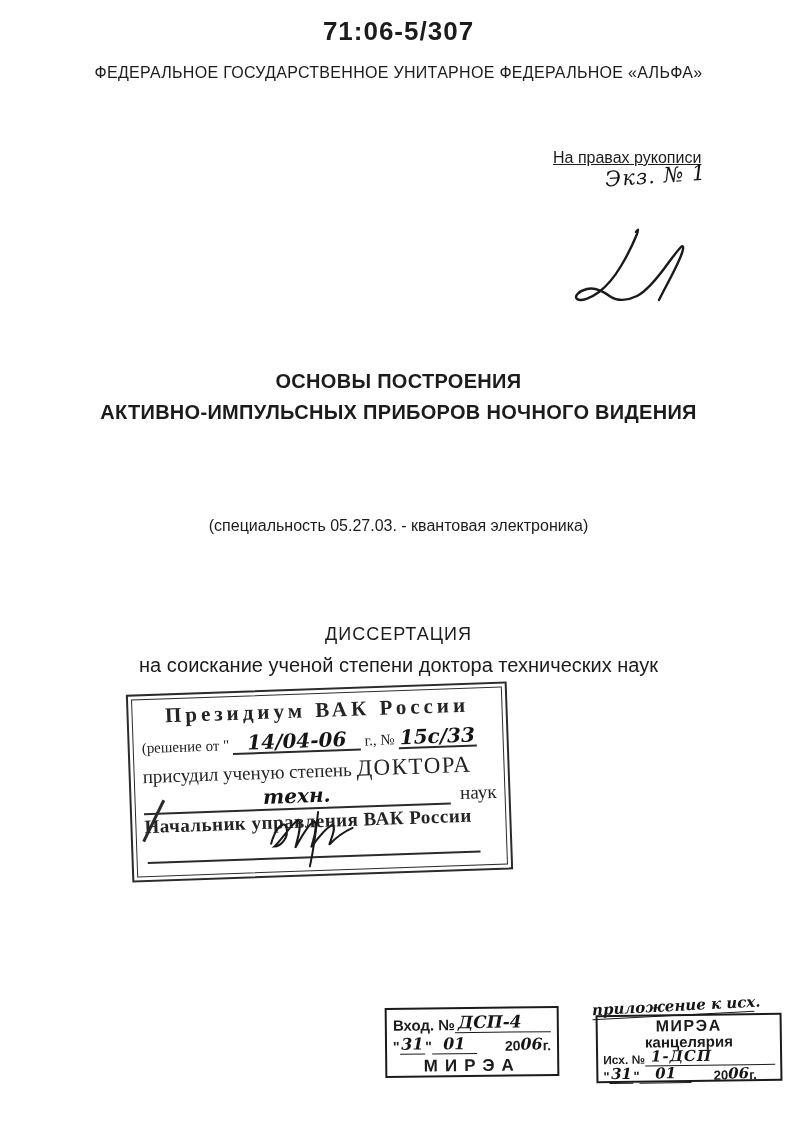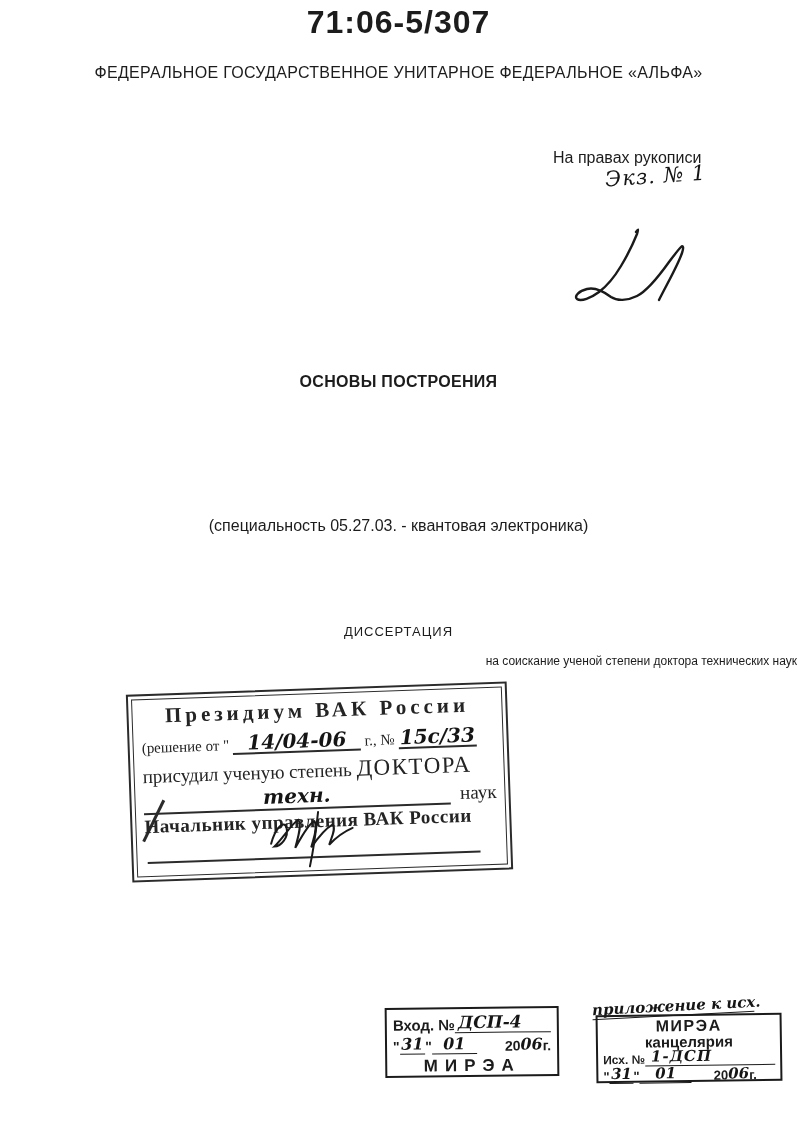--- a/index.html
+++ b/index.html
@@ -8,35 +8,35 @@
     position: relative;
     width: 797px;
     height: 1121px;
     background: #fff;
     font-family: "Liberation Sans", sans-serif;
     color: #1c1c1c;
     overflow: hidden;
   }
   .centered { position: absolute; left: 0; width: 100%; text-align: center; }
 
-  .catalog-number { top: 4px; font-size: 32px; font-weight: bold; letter-spacing: 1px; }
+  .catalog-number { top: 16px; font-size: 26px; font-weight: bold; letter-spacing: 1px; }
   .org-line { top: 64px; font-size: 16px; letter-spacing: 0.3px; }
 
-  .manuscript-note { position: absolute; left: 553px; top: 149px; font-size: 16px; }
+  .manuscript-note { position: absolute; left: 553px; top: 149px; font-size: 16px; text-decoration: underline; }
 
   .hw { font-family: "DejaVu Serif", serif; font-style: italic; color: #151515; }
   .copy-note { position: absolute; left: 605px; top: 164px; font-size: 21px; transform: rotate(-4deg); letter-spacing: 1px; }
 
   .author-name { top: 260px; font-size: 16px; }
   .author-signature { position: absolute; left: 565px; top: 208px; }
 
-  .title-block { top: 366px; font-size: 16px; font-weight: bold; line-height: 31px; letter-spacing: 0.3px; }
+  .title-block { top: 366px; font-size: 20px; font-weight: bold; line-height: 31px; letter-spacing: 0.3px; }
   .specialty-line { top: 517px; font-size: 16px; }
-  .doc-type { top: 624px; font-size: 13px; letter-spacing: 1px; }
-  .degree-line { top: 654px; font-size: 12px; text-align: right; }
+  .doc-type { top: 624px; font-size: 18px; letter-spacing: 1px; }
+  .degree-line { top: 654px; font-size: 20px; }
   .city-year { top: 956px; font-size: 16px; }
 
   
   .vak-stamp {
     position: absolute; left: 129px; top: 688px;
     width: 381px; height: 188px;
     transform: rotate(-2deg);
     font-family: "Liberation Serif", serif;
     color: #242424;
   }
@@ -118,20 +118,21 @@
 
   <div class="copy-note hw">Экз. № 1</div>
 
   <svg class="author-signature" width="150" height="100" viewBox="0 0 150 100">
     <path d="M71,24 C73,21 74,20 72,26 C68,36 62,48 56,58 C50,68 42,78 34,84 C26,90 16,94 12,91 C9,88 14,83 22,81 C30,79 38,83 46,89 C52,93 62,93 72,88 C82,83 94,68 104,54 C110,46 114,41 116,39 C118,37 119,39 117,45 C113,57 102,76 94,92" stroke-width="2.4"></path>
   </svg>
 
 
   <div class="centered title-block">
     <div>ОСНОВЫ ПОСТРОЕНИЯ</div>
+    <div>АКТИВНО-ИМПУЛЬСНЫХ ПРИБОРОВ НОЧНОГО ВИДЕНИЯ</div>
   </div>
 
   <div class="centered specialty-line">(специальность 05.27.03. - квантовая электроника)</div>
 
   <div class="centered doc-type">ДИССЕРТАЦИЯ</div>
 
   <div class="centered degree-line">на соискание ученой степени доктора технических наук</div>
 
   <div class="vak-stamp">
     <div class="vak-border-outer"></div>

